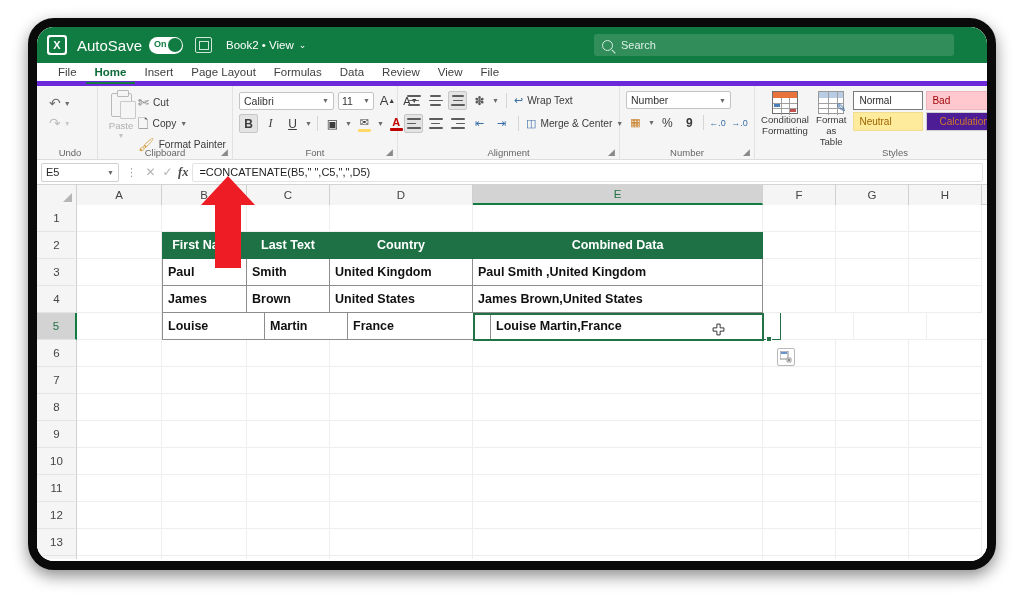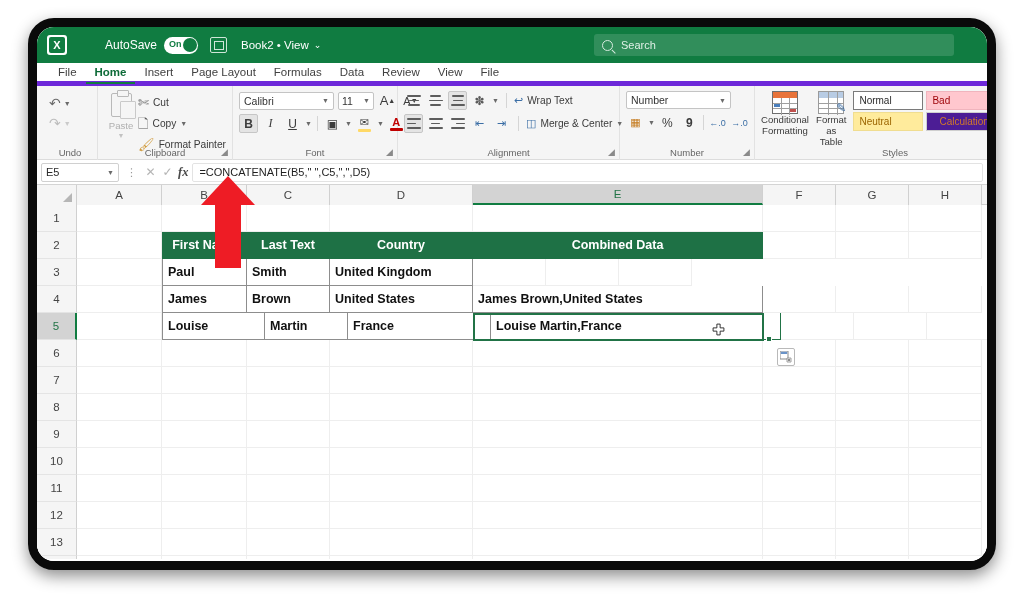--- a/index.html
+++ b/index.html
@@ -63,24 +63,23 @@
   .xl-logo::after {
     content: "X";
     position: absolute;
     left: 0; top: 0; right: 0; bottom: 0;
     color: #ffffff;
     font-size: 11px; font-weight: bold;
     display: flex; align-items: center; justify-content: center;
   }
   .tb-label {
     color: #ffffff;
-    font-size: 12px;
+    font-size: 15px;
     margin-right: 7px;
     white-space: nowrap;
-    margin-left: 28px;
   }
   .toggle {
     width: 34px; height: 17px;
     background: #ffffff;
     border-radius: 9px;
     position: relative;
     margin-right: 12px;
     flex: 0 0 auto;
   }
   .toggle .knob {
@@ -791,20 +790,21 @@
           <div class="cell" style="width:73px"></div>
           <div class="cell" style="width:73px"></div>
           <div class="cell" style="width:73px"></div>
         </div>
 
         <div class="gridrow">
           <div class="cell" style="width:85px"></div>
           <div class="cell datacell first leftpad" style="width:85px">Paul</div>
           <div class="cell datacell leftpad" style="width:83px">Smith</div>
           <div class="cell datacell leftpad" style="width:143px">United Kingdom</div>
+          <div class="cell datacell leftpad" style="width:290px">Paul Smith ,United Kingdom</div>
           <div class="cell" style="width:73px"></div>
           <div class="cell" style="width:73px"></div>
           <div class="cell" style="width:73px"></div>
         </div>
 
         <div class="gridrow">
           <div class="cell" style="width:85px"></div>
           <div class="cell datacell first leftpad" style="width:85px">James</div>
           <div class="cell datacell leftpad" style="width:83px">Brown</div>
           <div class="cell datacell leftpad" style="width:143px">United States</div>

